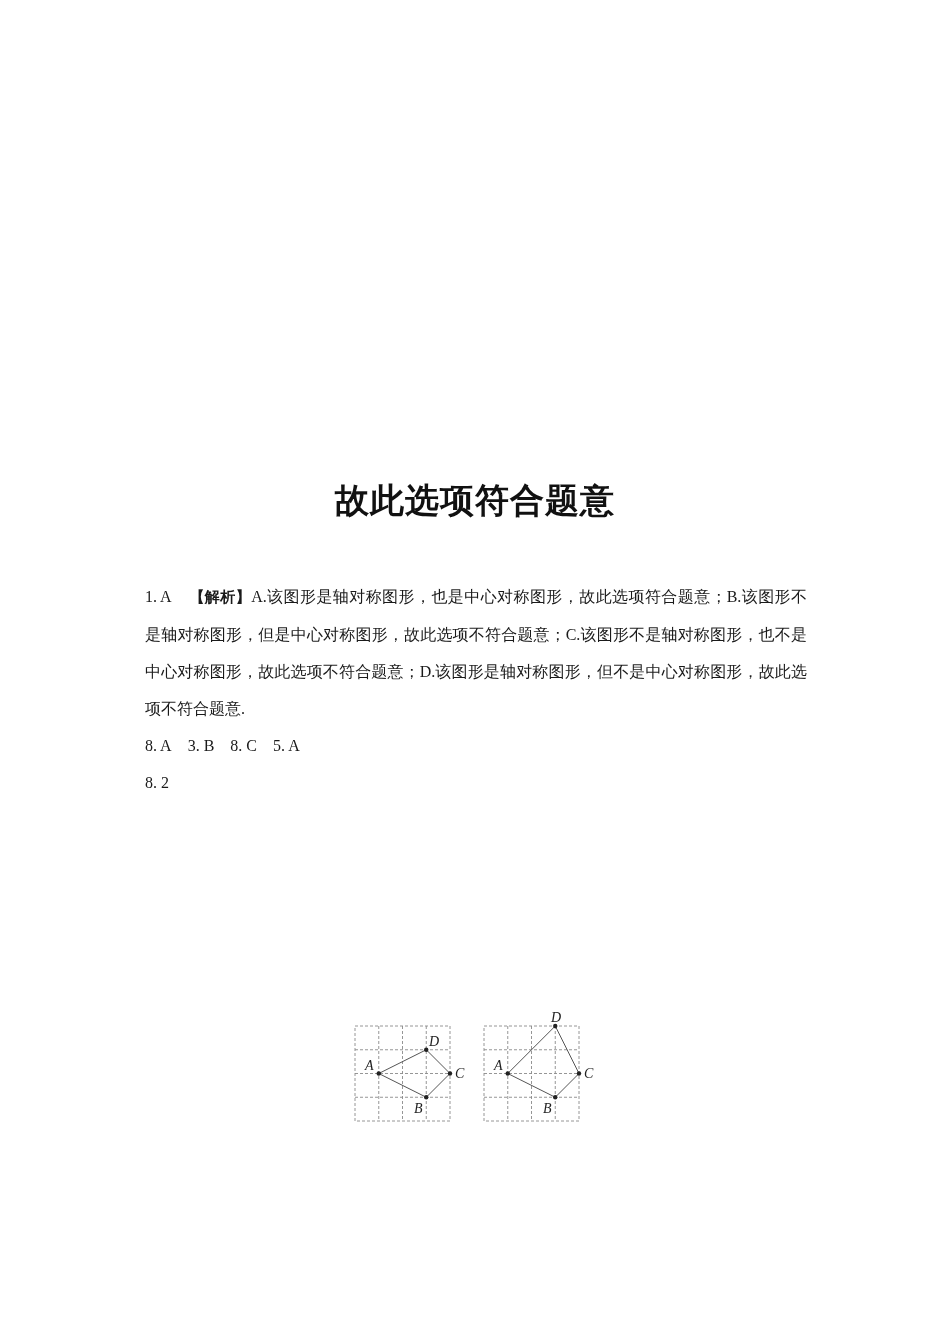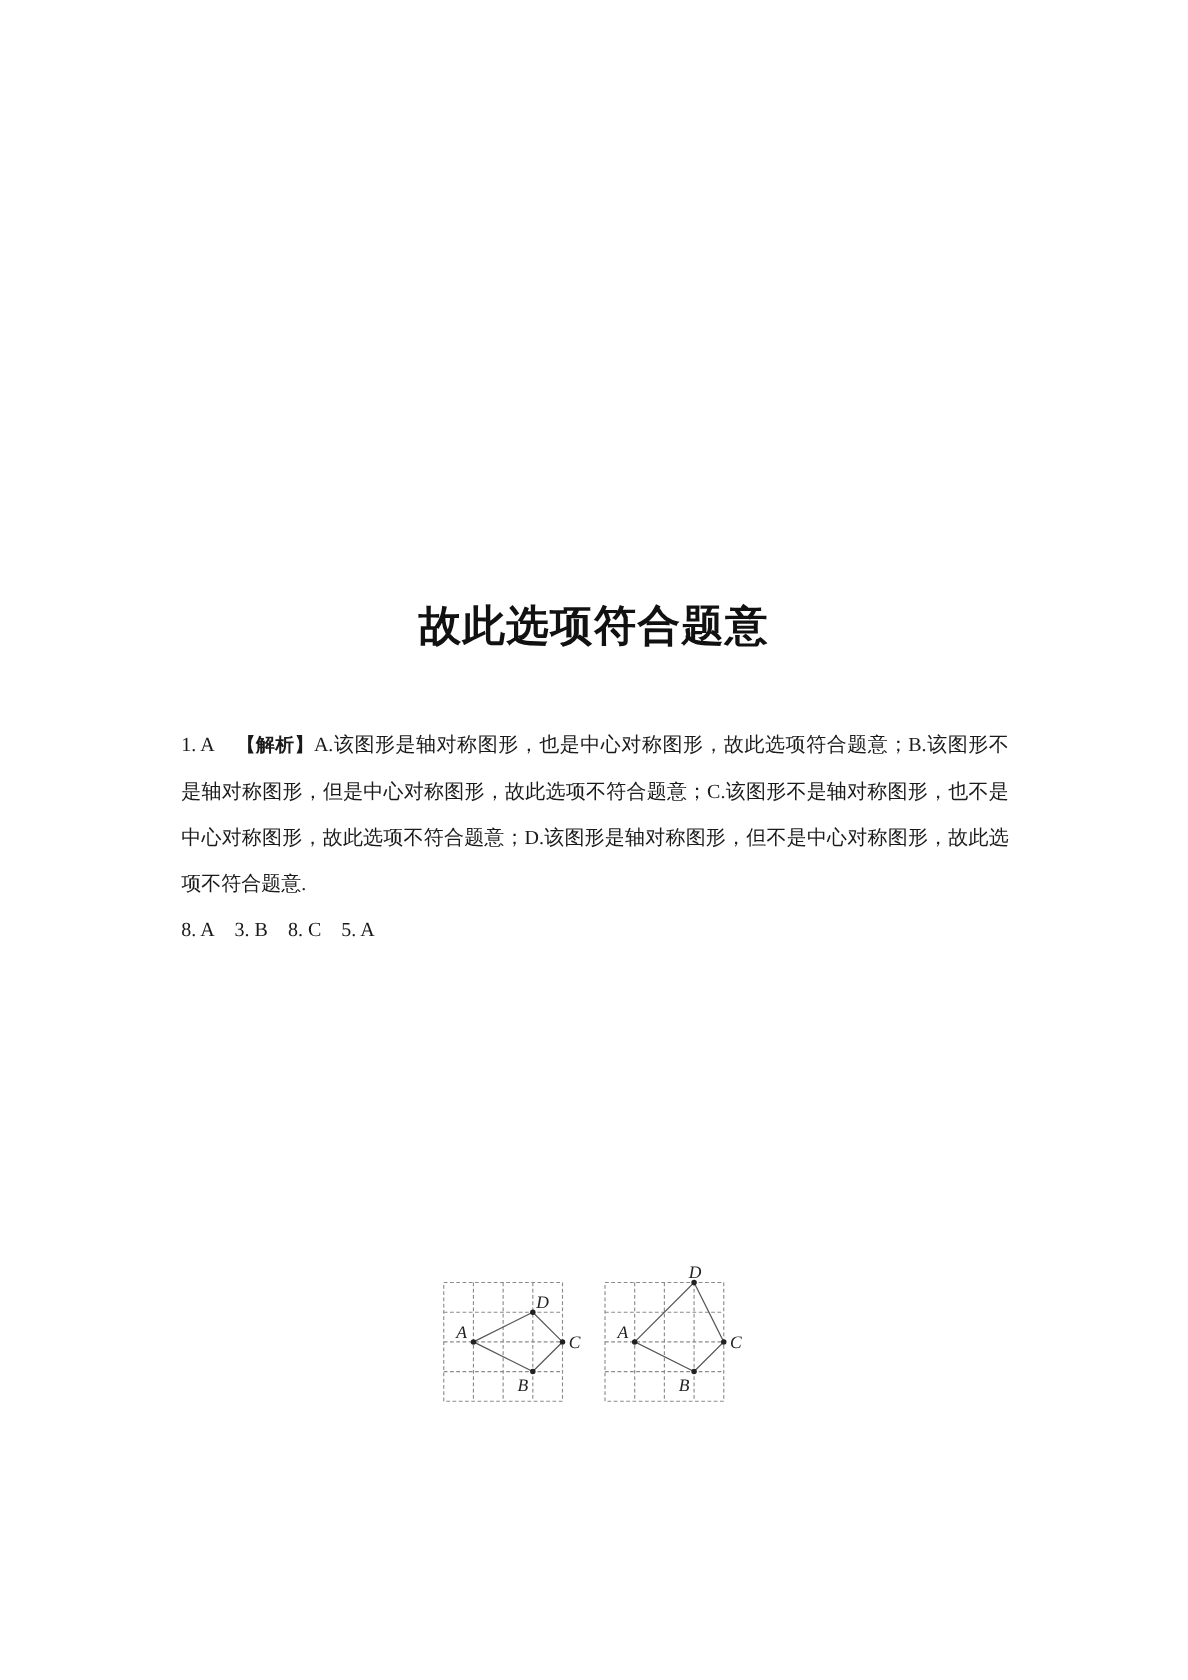--- a/index.html
+++ b/index.html
@@ -22,20 +22,23 @@
 <body>
 
 <div class="title">故此选项符合题意</div>
 
 <div class="content">
   <p class="para">
     <span class="num">1. A</span><span class="tag">【解析】</span><span>A.该图形是轴对称图形，也是中心对称图形，故此选项符合题意；B.该图形不是轴对称图形，但是中心对称图形，故此选项不符合题意；C.该图形不是轴对称图形，也不是中心对称图形，故此选项不符合题意；D.该图形是轴对称图形，但不是中心对称图形，故此选项不符合题意.</span>
   </p>
   <p class="para answers">
     <span>8. A</span><span>3. B</span><span>8. C</span><span>5. A</span>
+  </p>
+  <p class="para">
+    <span>8. 2</span>
   </p>
 </div>
 
 <div class="figs">
   <svg width="950" height="125" viewBox="0 1005 950 125" xmlns="http://www.w3.org/2000/svg">
     <g>
       <g stroke="#8a8a8a" stroke-width="0.9" stroke-dasharray="3,2" fill="none">
         <rect x="355" y="1026" width="95" height="95"></rect>
         <line x1="378.75" y1="1026" x2="378.75" y2="1121"></line>
         <line x1="402.5" y1="1026" x2="402.5" y2="1121"></line>

